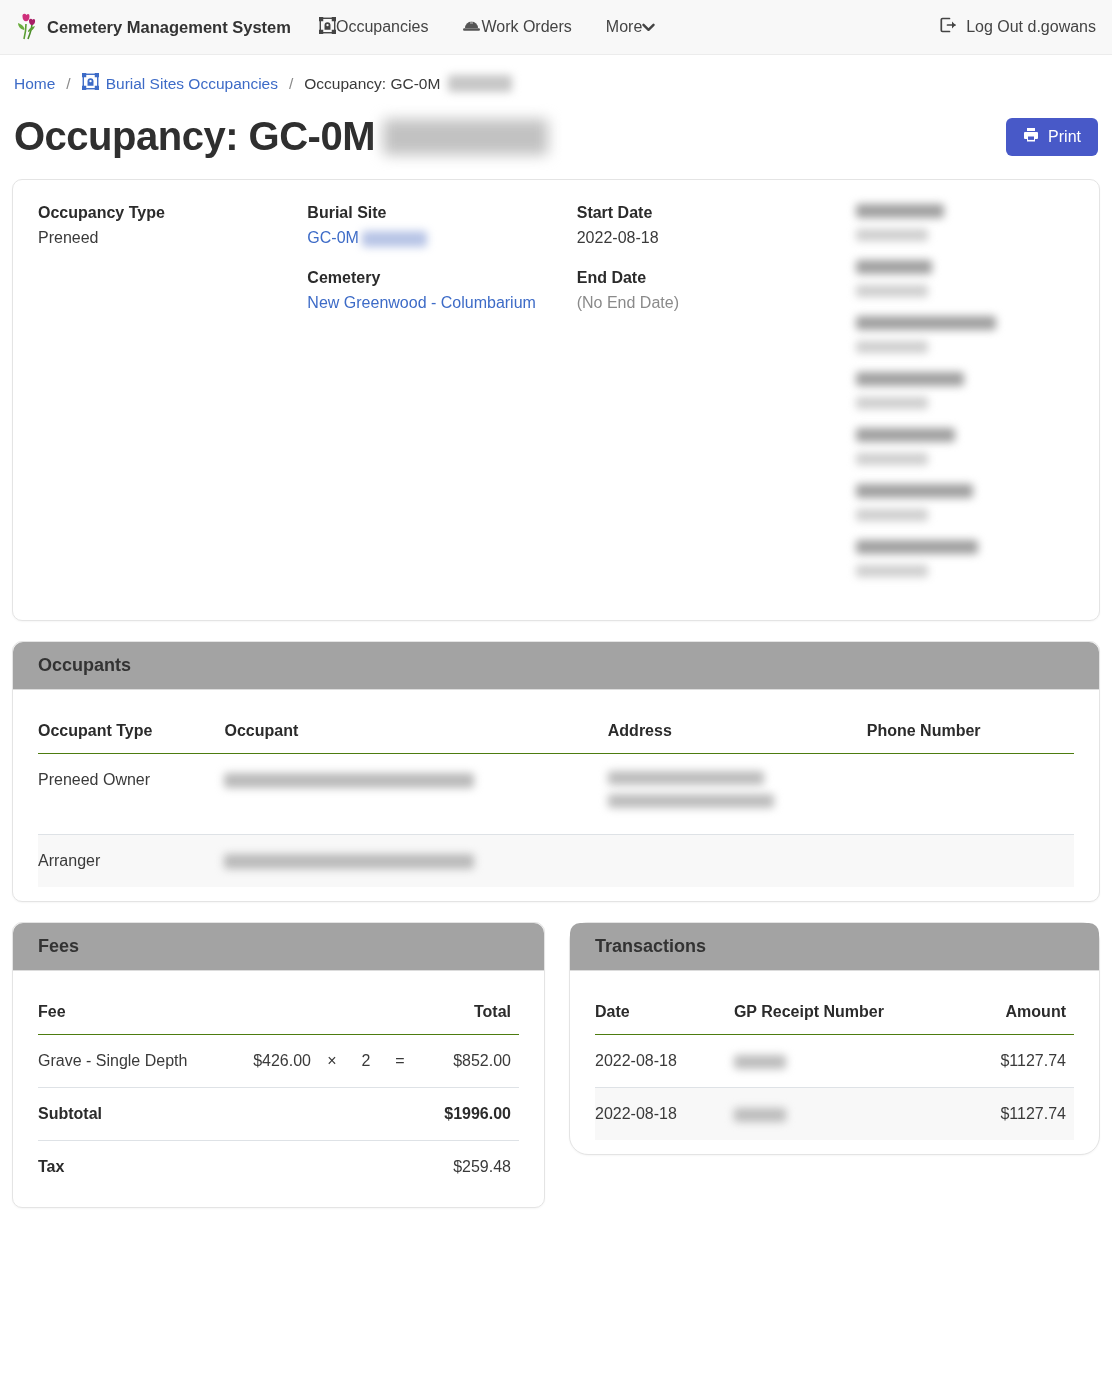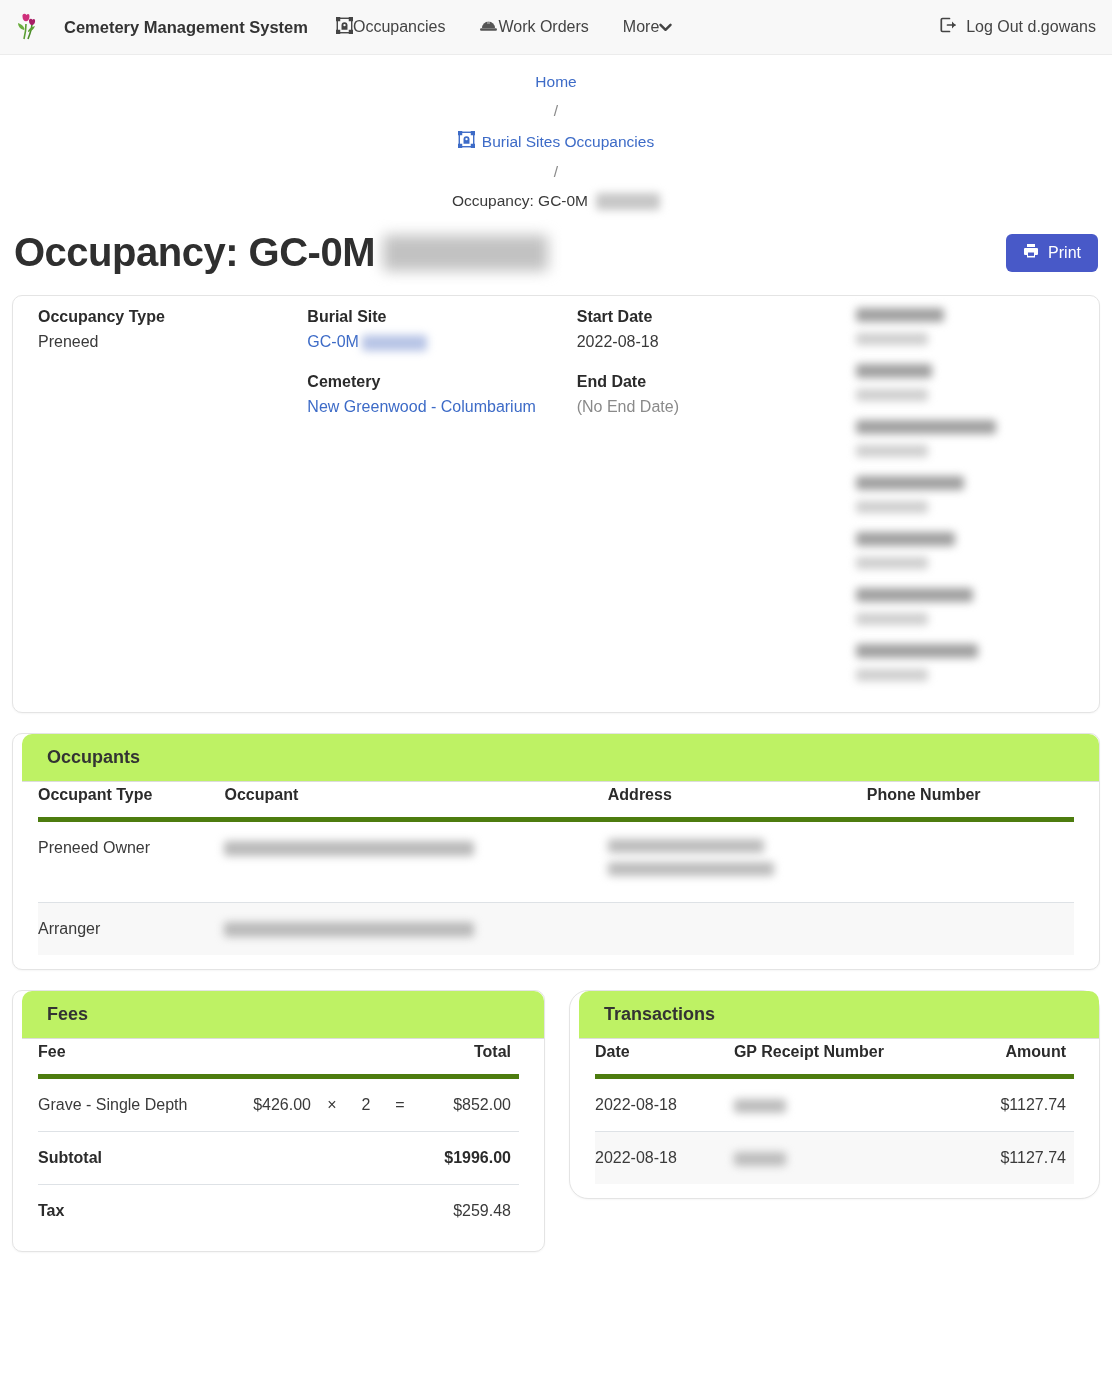--- a/index.html
+++ b/index.html
@@ -9,31 +9,31 @@
     font-family:"Liberation Sans","DejaVu Sans",sans-serif;
     color:#212529; font-size:16px;
   }
   a { text-decoration:none; }
 
   
   .navbar {
     height:55px; background:#f8f8f8; border-bottom:1px solid #ececec;
     display:flex; align-items:center; padding:0 16px;
   }
-  .brand { display:flex; align-items:center; gap:26px; margin-right:28px; }
+  .brand { display:flex; align-items:center; gap:9px; margin-right:28px; }
   .brand-title { font-weight:700; font-size:16.5px; color:#333; }
   .nav-links { display:flex; align-items:center; gap:34px; }
   .nav-item { display:flex; align-items:center; color:#444; font-size:16px; cursor:pointer; }
   .nav-item svg { color:#555; }
   .nav-spacer { flex:1; }
   .logout { display:flex; align-items:center; gap:9px; color:#444; font-size:16px; cursor:pointer; }
 
   
   .breadcrumb {
-    display:flex; align-items:center; gap:11px; padding:18px 14px 14px 14px; font-size:15.5px;flex-direction:column;
+    display:flex; align-items:center; gap:11px; padding:18px 14px 14px 14px; font-size:15.5px;
   }
   .crumb-link { color:#3d6bc7; display:flex; align-items:center; gap:7px; }
   .crumb-sep { color:#8a8a8a; }
   .crumb-current { color:#3a3a3a; display:flex; align-items:center; gap:4px; }
 
   
   .page-header { display:flex; justify-content:space-between; align-items:center; padding:6px 14px 0 14px; }
   .page-title { font-size:40px; font-weight:600; color:#2f2f2f; letter-spacing:-0.5px; display:flex; align-items:center; }
   .btn-print {
     display:flex; align-items:center; gap:9px; background:#4859c8; color:#fff;
@@ -41,48 +41,48 @@
     font-family:inherit;
   }
 
   
   .container { padding:0 12px; }
   .card {
     border:1px solid #e4e4e4; border-radius:10px; background:#fff;
     box-shadow:0 1px 2px rgba(0,0,0,0.04); margin-top:20px;
   }
   .card-header {
-    background:#bef264; border-bottom:1px solid #dcdcdc;
-    border-radius:10px 10px 0 0; padding:13px 25px; font-size:18px; font-weight:700; color:#333;margin-left:9px;
+    background:#a3a3a3; border-bottom:1px solid #dcdcdc;
+    border-radius:10px 10px 0 0; padding:13px 25px; font-size:18px; font-weight:700; color:#333;
   }
   .card-body { padding:0 25px 14px 25px; }
 
   
-  .details-card { padding:12px 25px; min-height:410px; }
+  .details-card { padding:24px 25px; min-height:410px; }
   .details-grid { display:grid; grid-template-columns:26% 26% 27% 21%; }
   .field { margin-bottom:22px; }
   .field-label { font-weight:700; font-size:16px; color:#2b2b2b; margin-bottom:7px; }
   .field-value { font-size:16px; color:#3a3a3a; }
   .field-value a { color:#3d6bc7; }
   .muted { color:#8a8a8a; }
 
   
   .blur { display:inline-block; background:#bdbdbd; filter:blur(4px); border-radius:3px; vertical-align:middle; }
   .blur-title { width:165px; height:36px; background:#c2c2c2; filter:blur(7px); margin-left:8px; }
   .blur-crumb { width:64px; height:17px; background:#c6c6c6; margin-left:4px; }
   .blur-link { background:#b7c4e6; width:65px; height:16px; margin-left:3px; }
   .blur-cell { width:250px; height:15px; background:#b9b9b9; }
   .blur-sm { height:14px; background:#bcbcbc; }
   .redact-pair { margin-bottom:19px; }
   .redact-label { height:14px; background:#9f9f9f; filter:blur(4.5px); border-radius:3px; margin-bottom:11px; }
   .redact-value { height:12px; width:72px; background:#cdcdcd; filter:blur(4px); border-radius:3px; }
 
   
   table { width:100%; border-collapse:collapse; font-size:16px; }
-  th { text-align:left; font-weight:700; color:#2b2b2b; padding:4px 8px 13px 0; border-bottom:5px solid #4d7c0f; }
+  th { text-align:left; font-weight:700; color:#2b2b2b; padding:32px 8px 13px 0; border-bottom:1px solid #4d7c0f; }
   td { padding:17px 8px 17px 0; vertical-align:top; color:#3a3a3a; }
   tbody tr + tr td { border-top:1px solid #dee2e6; }
   tr.striped { background:#f8f8f8; }
   .num { text-align:right; }
   th.num { text-align:right; }
   .ctr { text-align:center; }
   .bold { font-weight:700; color:#2b2b2b; }
 
   
   .bottom-row { display:flex; gap:24px; align-items:flex-start; }

